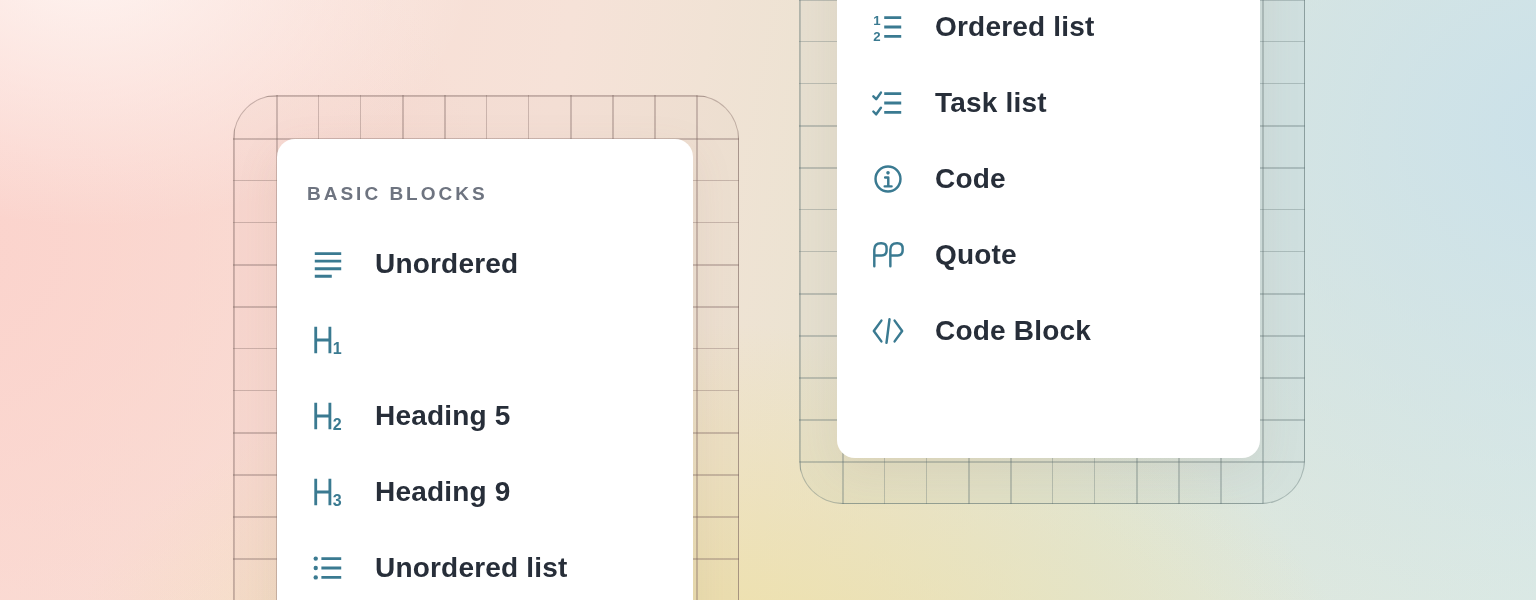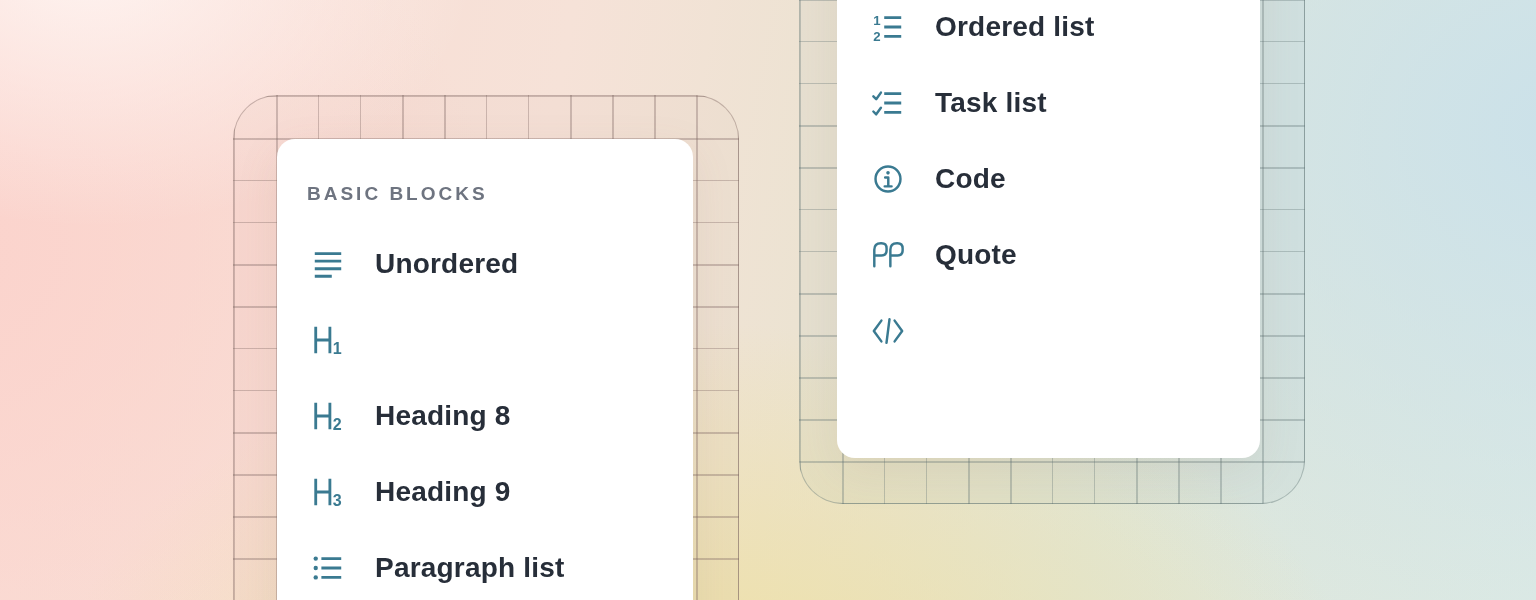--- a/index.html
+++ b/index.html
@@ -98,21 +98,21 @@
         </span>
       </div>
 
       <div class="menu-item">
         <span class="icon">
           <svg width="34" height="36" viewBox="0 0 36 36">
             <path class="stroke" d="M5,4 V32 M20,4 V32 M5,18 H20"></path>
             <text x="23" y="33" font-size="17">2</text>
           </svg>
         </span>
-        <span class="label">Heading 8</span>
+        <span class="label">Heading 5</span>
       </div>
 
       <div class="menu-item">
         <span class="icon">
           <svg width="34" height="36" viewBox="0 0 36 36">
             <path class="stroke" d="M5,4 V32 M20,4 V32 M5,18 H20"></path>
             <text x="23" y="33" font-size="17">3</text>
           </svg>
         </span>
         <span class="label">Heading 9</span>
@@ -120,21 +120,21 @@
 
       <div class="menu-item">
         <span class="icon">
           <svg width="34" height="36" viewBox="0 0 36 36">
             <circle class="fill" cx="5" cy="8" r="2.3"></circle>
             <circle class="fill" cx="5" cy="18" r="2.3"></circle>
             <circle class="fill" cx="5" cy="28" r="2.3"></circle>
             <path class="stroke" d="M11,8 H32 M11,18 H32 M11,28 H32"></path>
           </svg>
         </span>
-        <span class="label">Paragraph list</span>
+        <span class="label">Unordered list</span>
       </div>
 
     </div>
   </div>
 
   <div class="card card-right">
     <div class="menu menu-right">
 
       <div class="menu-item">
         <span class="icon">
@@ -181,18 +181,19 @@
       </div>
 
       <div class="menu-item">
         <span class="icon">
           <svg width="34" height="36" viewBox="0 0 36 36">
             <path class="stroke-thin" d="M11,7 L3,18 L11,29"></path>
             <path class="stroke-thin" d="M25,7 L33,18 L25,29"></path>
             <path class="stroke-thin" d="M19.6,5.5 L16.4,30.5"></path>
           </svg>
         </span>
+        <span class="label">Code Block</span>
       </div>
 
     </div>
   </div>
 
 </div>
 
 </body></html>

